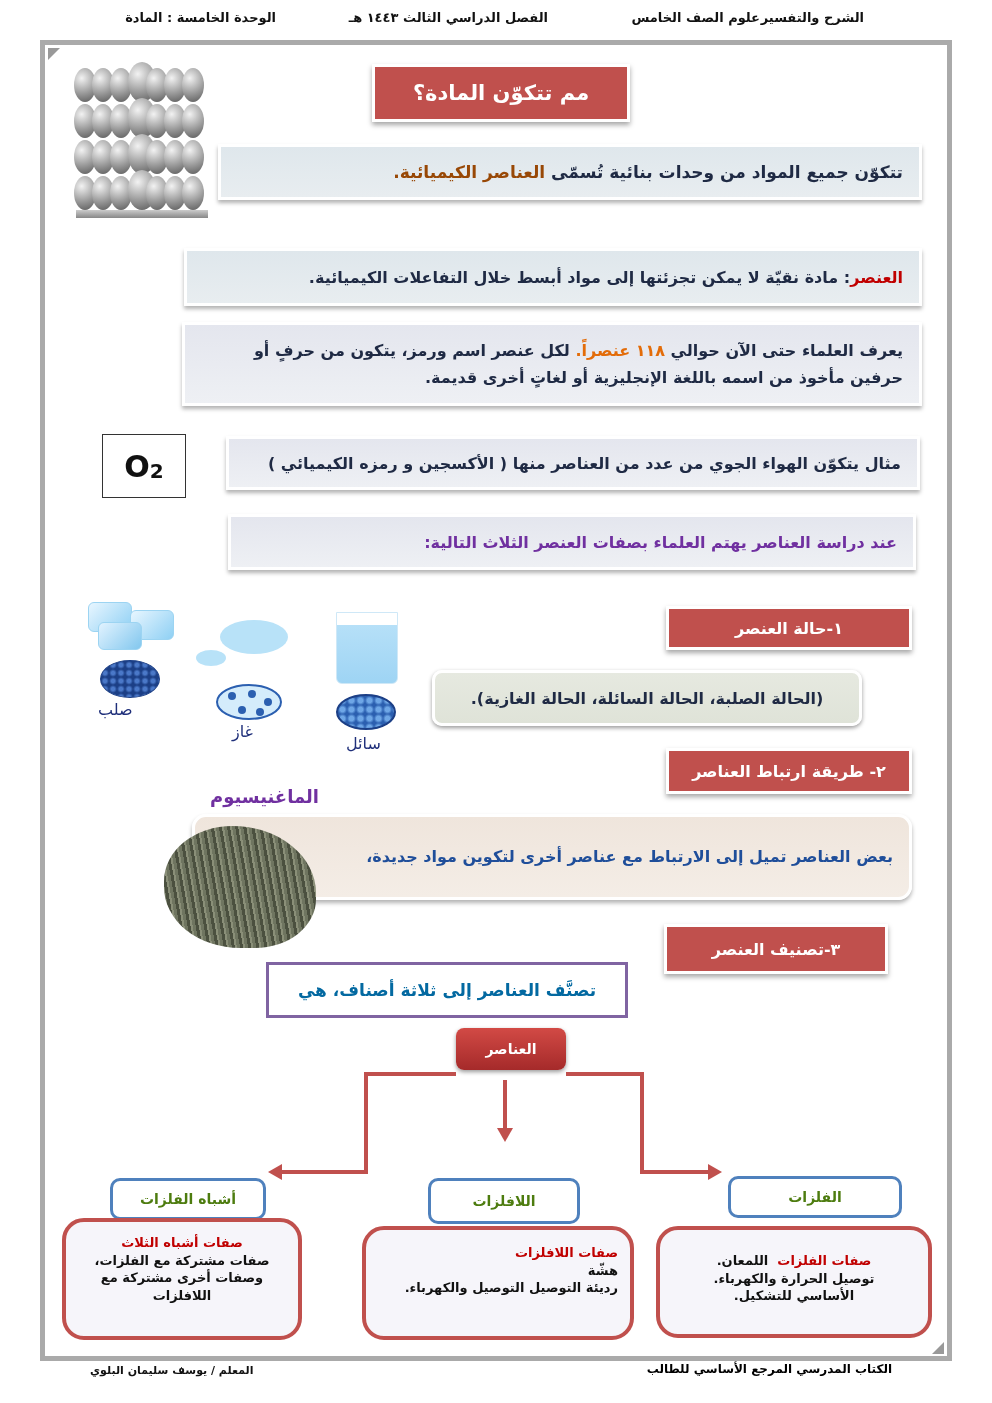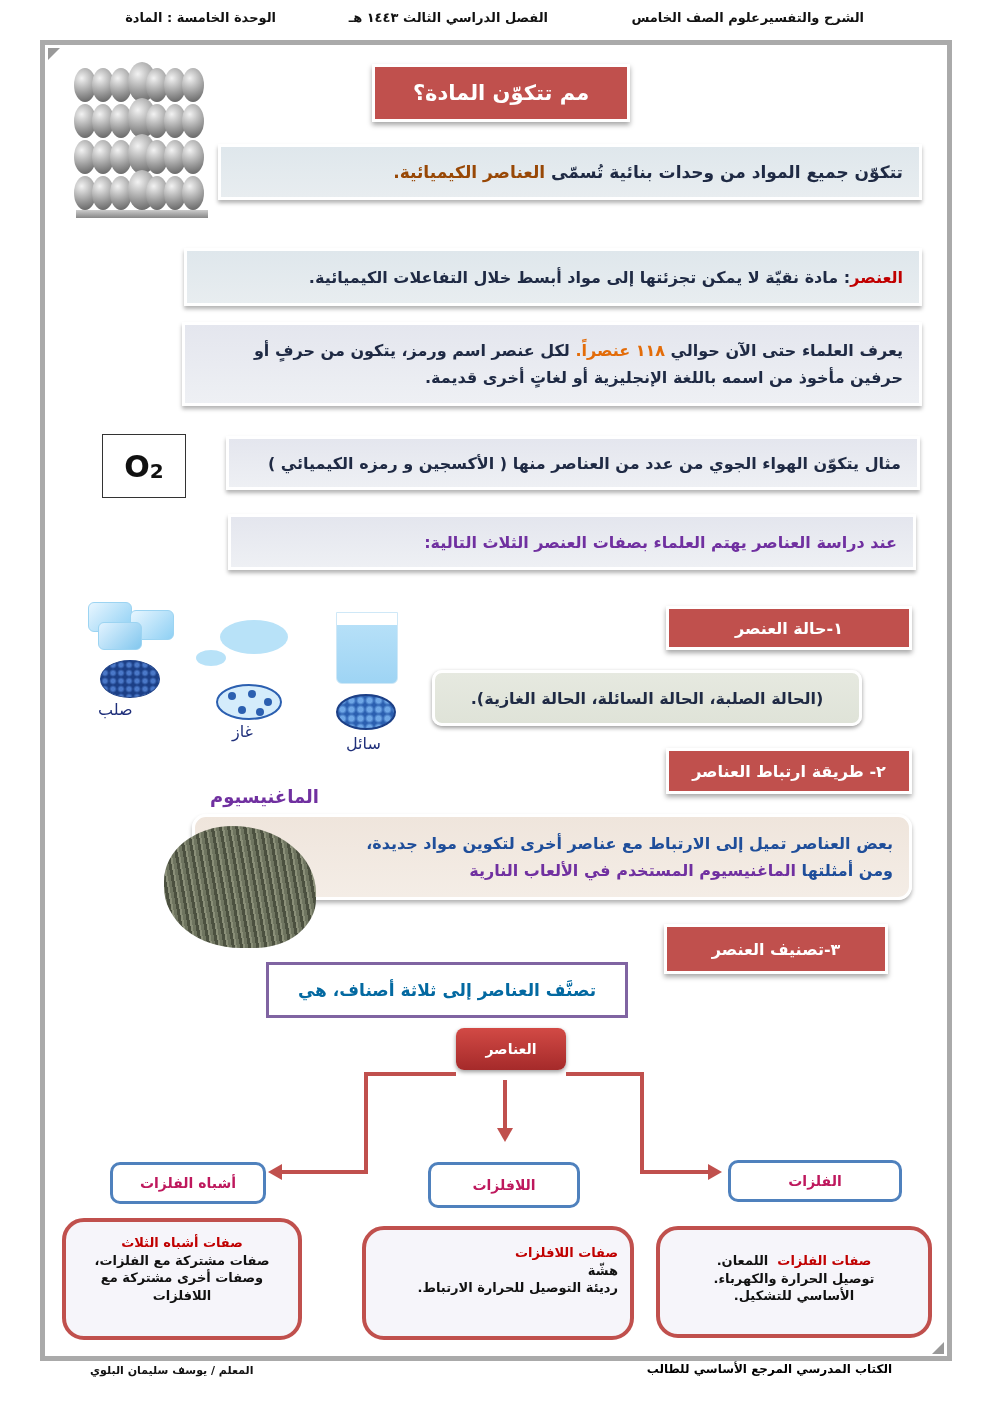--- a/index.html
+++ b/index.html
@@ -13,21 +13,21 @@
   .corner { width: 0; height: 0; border-top: 12px solid #999; border-right: 12px solid transparent; }
   .corner-br { width: 0; height: 0; border-bottom: 12px solid #999; border-left: 12px solid transparent; }
   .redtitle { background: #c0504d; color: #fff; font-weight: bold; direction: rtl; display: flex; align-items: center; justify-content: center; border: 3px solid #fff; box-shadow: 0 3px 5px rgba(0,0,0,.35); }
   .panel { direction: rtl; font-weight: bold; color: #1f2a44; display: flex; align-items: center; padding: 0 16px; box-shadow: 0 3px 4px rgba(0,0,0,.3); border: 3px solid #fff; }
   .bluegray { background: linear-gradient(#dfe7ec, #e8edf0); }
   .lightgray { background: linear-gradient(#e4e6ee, #eef0f4); }
   .c-brown { color: #984806; }
   .c-red { color: #c00000; }
   .c-orange { color: #e36c09; }
   .c-purple { color: #7030a0; }
-  .blue-box { background: #fff; border: 3px solid #4f81bd; border-radius: 10px; display: flex; align-items: center; justify-content: center; font-weight: bold; font-size: 14px; color: #be185d; direction: rtl; }
+  .blue-box { background: #fff; border: 3px solid #4f81bd; border-radius: 10px; display: flex; align-items: center; justify-content: center; font-weight: bold; font-size: 14px; color: #4d7c0f; direction: rtl; margin-top: 16px; }
   .prop-box { background: #f6f5fa; border: 4px solid #c0504d; border-radius: 22px; direction: rtl; font-size: 13px; font-weight: bold; color: #111; padding: 14px 12px; line-height: 1.35; }
   .arrow-line { background: #c0504d; position: absolute; }
   .sphere { position: absolute; border-radius: 50%; background: radial-gradient(circle at 35% 30%, #f2f2f2, #9a9a9a 55%, #555 100%); }
   .ball { position: absolute; border-radius: 50%; }
 </style>
 </head>
 <body>
 
 <div class="abs hdr" style="right:128px;">الشرح والتفسير</div>
 <div class="abs hdr" style="right:232px;">علوم الصف الخامس</div>
@@ -130,21 +130,20 @@
 
 <div class="abs" style="left:336px;top:612px;width:62px;height:72px;background:linear-gradient(#fff 0 12px,#b6e0f8 12px,#9ed4f4);border-bottom-left-radius:6px;border-bottom-right-radius:6px;border:1px solid #cfe8f7;"></div>
 <div class="abs ball" style="left:336px;top:694px;width:60px;height:36px;background:radial-gradient(circle,#6ea6e6 0 35%,#2b5fb0 75%);background-size:9px 9px;border:2px solid #1c3f86;"></div>
 <div class="abs" style="left:346px;top:734px;font-size:16px;color:#1f2f7a;">سائل</div>
 
 <div class="abs redtitle" style="left:666px;top:748px;width:246px;height:46px;font-size:16px;">٢- طريقة ارتباط العناصر</div>
 <div class="abs" style="left:210px;top:786px;font-size:18px;font-weight:bold;color:#7030a0;direction:rtl;">الماغنيسيوم</div>
 <div class="abs panel" style="left:192px;top:814px;width:720px;height:86px;font-size:16px;background:linear-gradient(#efe5dc,#f4ede6);border-radius:14px;line-height:1.7;">
   <div>
     <div style="color:#1f4e9a;">بعض العناصر تميل إلى الارتباط مع عناصر أخرى لتكوين مواد جديدة،</div>
-    <div style="color:#1f4e9a;"><span>ومن أمثلتها </span><span class="c-purple">الماغنيسيوم المستخدم في الألعاب النارية</span></div>
   </div>
 </div>
 <div class="abs" style="left:164px;top:826px;width:152px;height:122px;border-radius:45% 55% 40% 50%;background:repeating-linear-gradient(80deg,#6f7560 0 3px,#4b503f 3px 6px,#8a8f78 6px 8px);"></div>
 
 <div class="abs redtitle" style="left:664px;top:924px;width:224px;height:50px;font-size:16px;">٣-تصنيف العنصر</div>
 <div class="abs" style="left:266px;top:962px;width:362px;height:56px;border:3px solid #8064a2;background:#fff;display:flex;align-items:center;justify-content:center;font-size:17px;font-weight:bold;color:#0369a1;direction:rtl;">تصنَّف العناصر إلى ثلاثة أصناف، هي</div>
 
 <div class="abs" style="left:456px;top:1028px;width:110px;height:42px;background:linear-gradient(#d24a45,#a52a2a);border-radius:8px;color:#fff;font-weight:bold;font-size:14px;display:flex;align-items:center;justify-content:center;box-shadow:0 2px 4px rgba(0,0,0,.4);">العناصر</div>
 
 <div class="arrow-line" style="left:364px;top:1072px;width:92px;height:4px;"></div>
@@ -165,21 +164,21 @@
 <div class="abs blue-box" style="left:110px;top:1162px;width:156px;height:42px;">أشباه الفلزات</div>
 
 <div class="abs prop-box" style="left:656px;top:1226px;width:276px;height:112px;">
   <div style="text-align:center;margin-top:8px;"><span class="c-red">صفات الفلزات</span>&nbsp;&nbsp;<span>اللمعان.</span></div>
   <div style="text-align:center;">توصيل الحرارة والكهرباء.</div>
   <div style="text-align:center;">الأساسي للتشكيل.</div>
 </div>
 <div class="abs prop-box" style="left:362px;top:1226px;width:272px;height:114px;">
   <div class="c-red">صفات اللافلزات</div>
   <div>هشّة</div>
-  <div>رديئة التوصيل للحرارة الارتباط.</div>
+  <div>رديئة التوصيل التوصيل والكهرباء.</div>
 </div>
 <div class="abs prop-box" style="left:62px;top:1218px;width:240px;height:122px;text-align:center;padding-top:12px;">
   <div class="c-red">صفات أشباه الثلاث</div>
   <div>صفات مشتركة مع الفلزات،</div>
   <div>وصفات أخرى مشتركة مع</div>
   <div>اللافلزات</div>
 </div>
 
 <div class="abs" style="right:100px;top:1362px;font-size:12px;font-weight:bold;color:#000000;direction:rtl;">الكتاب المدرسي المرجع الأساسي للطالب</div>
 <div class="abs" style="left:90px;top:1364px;font-size:11px;font-weight:bold;color:#111;direction:rtl;">المعلم / يوسف سليمان البلوي</div>

